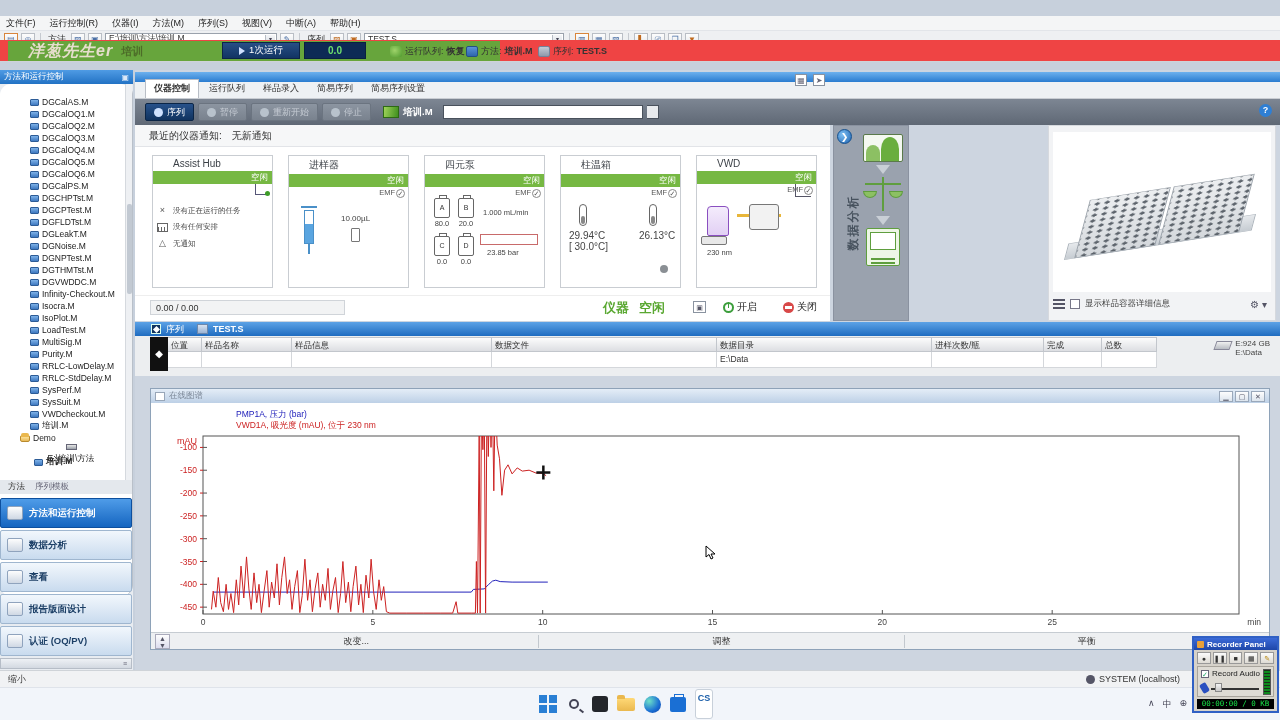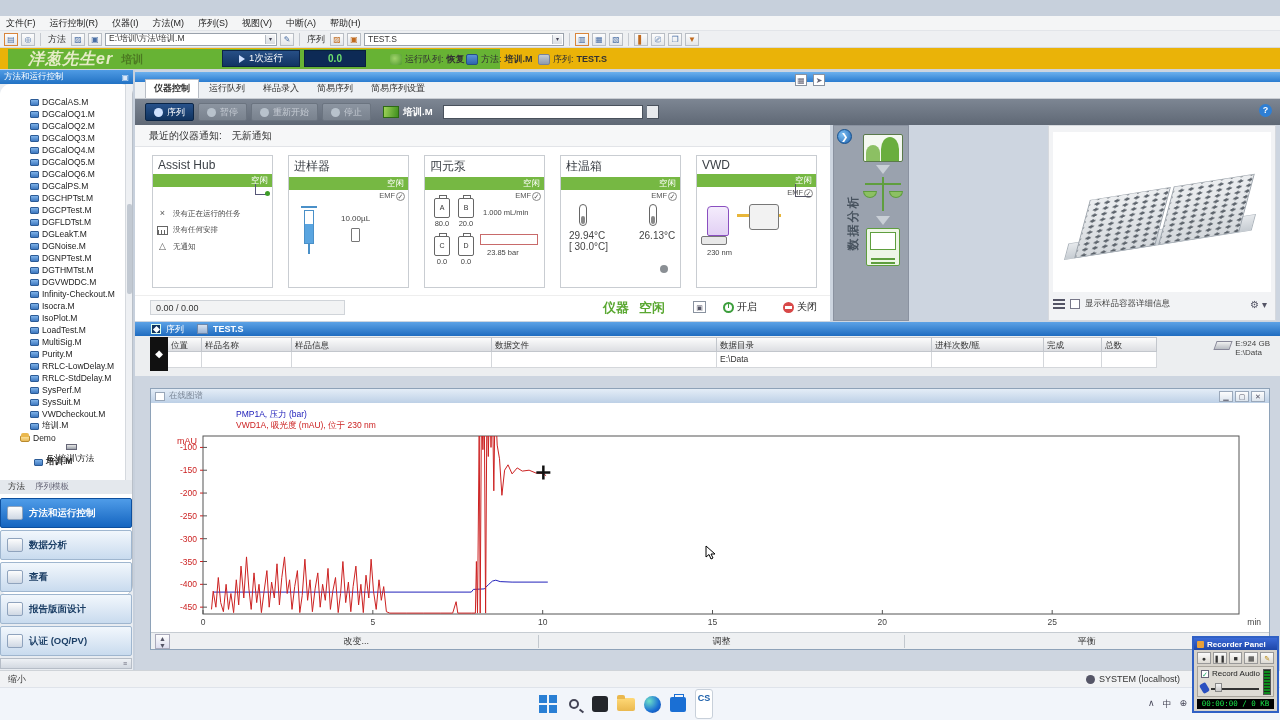--- a/index.html
+++ b/index.html
@@ -16,21 +16,21 @@
   .menubar{position:absolute;left:0;top:16px;width:1280px;height:15px;background:#f4f5f6;display:flex;align-items:center;gap:14px;padding-left:6px;border-bottom:1px solid #e2e5e9;font-size:9px;color:#222;}
   .menubar span{cursor:default;}
   .toolbar1{position:absolute;left:0;top:31px;width:1280px;height:17px;background:#eef0f2;border-bottom:1px solid #d6d9dd;display:flex;align-items:center;gap:3px;padding:0 4px;}
   .tbico{width:14px;height:13px;border:1px solid #b9bec5;background:linear-gradient(#fdfdfd,#e4e7ea);font-size:8px;text-align:center;line-height:12px;color:#4a6fa5;}
   .tbico.boxed{border:1px solid #d8853c;}
   .tbico.warm{color:#c06a1e;}
   .tbsep{width:1px;height:13px;background:#c6cad0;margin:0 2px;}
   .tblabel{font-size:9px;color:#333;margin:0 2px;}
   .combo{height:13px;border:1px solid #9aa2ac;background:#fff;display:flex;align-items:center;font-size:8.5px;color:#333;padding:0 3px;position:relative;}
   .combo .arrow{position:absolute;right:1px;top:1px;width:10px;height:9px;background:linear-gradient(#f4f6f8,#d9dde2);border-left:1px solid #b6bcc4;font-size:6px;line-height:9px;text-align:center;color:#445;}
-  .runbar{position:absolute;left:0;top:48px;width:1280px;height:22px;background:#eab308;border-bottom:1px solid #cfd3d8;}
+  .runbar{position:absolute;left:0;top:40px;width:1280px;height:22px;background:#ef4444;border-bottom:1px solid #cfd3d8;}
   .watermark{position:absolute;left:8px;top:1px;width:492px;height:20px;background:#55b33b;opacity:.88;display:flex;align-items:center;gap:8px;padding-left:20px;}
   .wmtext{font-size:16px;font-weight:bold;font-style:italic;color:rgba(255,255,255,.85);letter-spacing:1px;}
   .wmsub{font-size:11px;font-weight:bold;color:rgba(30,60,20,.55);}
   .wmplay{width:0;height:0;border-left:10px solid rgba(255,255,255,.9);border-top:7px solid transparent;border-bottom:7px solid transparent;margin-left:120px;}
   .runbtn{position:absolute;left:222px;top:2px;width:78px;height:17px;background:linear-gradient(#274f86,#123463);color:#fff;border:1px solid #0d2käll447;border:1px solid #0d2447;font-size:9.5px;display:flex;align-items:center;justify-content:center;gap:4px;}
   .runbtn:before{content:"";width:0;height:0;border-left:6px solid #cfe0ff;border-top:4px solid transparent;border-bottom:4px solid transparent;}
   .counter{position:absolute;left:304px;top:2px;width:62px;height:17px;background:#0d2a55;border:1px solid #09203f;color:#6ee06e;font-size:10px;font-weight:bold;display:flex;align-items:center;justify-content:center;}
   .chip{position:absolute;top:3px;height:16px;display:flex;align-items:center;gap:3px;font-size:9px;color:#333;}
   .chipico{width:12px;height:11px;border-radius:2px;}
   .q-ico{background:radial-gradient(circle at 40% 40%,#9fd36a,#4f9a2e);}
@@ -71,21 +71,21 @@
   .greenbook{width:16px;height:12px;background:linear-gradient(100deg,#9fd35a,#3f8f1e);border:1px solid #2d6a14;}
   .ctrlinput{width:200px;height:14px;background:#fff;border:1px solid #49515c;margin-left:6px;}
   .ctrlgrip{width:12px;height:14px;background:#e8eaed;border:1px solid #49515c;border-left:none;}
   .helpcircle{position:absolute;right:8px;top:5px;width:13px;height:13px;border-radius:50%;background:#2f7fd4;color:#fff;font-size:9px;font-weight:bold;text-align:center;line-height:13px;}
   .noticerow{position:absolute;left:0;top:55px;width:695px;height:22px;background:#f6f7f8;border-bottom:1px solid #e2e4e8;display:flex;align-items:center;gap:10px;padding-left:14px;font-size:10px;color:#333;}
   .notice-icons{position:absolute;left:660px;top:4px;display:flex;gap:6px;}
   .nico{width:12px;height:12px;border:1px solid #8a93a0;background:#fff;font-size:8px;line-height:11px;text-align:center;color:#667;}
   .dash{position:absolute;left:0;top:77px;width:695px;height:148px;background:#fff;}
   .statusrow{position:absolute;left:0;top:225px;width:695px;height:26px;background:#fff;border-top:1px solid #eee;}
   .card{position:absolute;top:8px;width:121px;height:133px;background:#fff;border:1px solid #c9cdd2;}
-  .card h3{margin:2px 5px;font-size:12px;font-weight:normal;color:#3a3f45;}
+  .card h3{margin:2px 20px;font-size:10px;font-weight:normal;color:#3a3f45;}
   .cstat{height:13px;background:#76b843;color:#fff;font-size:8.5px;text-align:right;padding-right:4px;line-height:13px;}
   .emfrow{font-size:7.5px;color:#555;text-align:right;padding:1px 3px;height:12px;}
   .emfok{display:inline-block;width:9px;height:9px;border:1px solid #888;border-radius:50%;font-size:7px;line-height:8px;text-align:center;color:#555;margin-left:1px;vertical-align:middle;}
   .emfok:before{content:"✓";}
   .asst-item{display:flex;align-items:center;gap:5px;font-size:7.5px;color:#444;padding:3px 4px;}
   .asst-ico{width:11px;height:11px;flex:none;color:#555;font-size:9px;line-height:11px;text-align:center;}
   .cal{border:1px solid #666;background:repeating-linear-gradient(90deg,#666 0 1px,transparent 1px 3px) 0 3px/100% 8px no-repeat;height:9px;}
   .minichart{position:absolute;right:4px;top:28px;width:13px;height:11px;border-left:1px solid #557;border-bottom:1px solid #557;}
   .minichart:after{content:"";position:absolute;right:-2px;bottom:-2px;width:5px;height:5px;border-radius:50%;background:#3e9c28;}
   .syr{position:absolute;left:12px;top:46px;width:16px;height:54px;}

